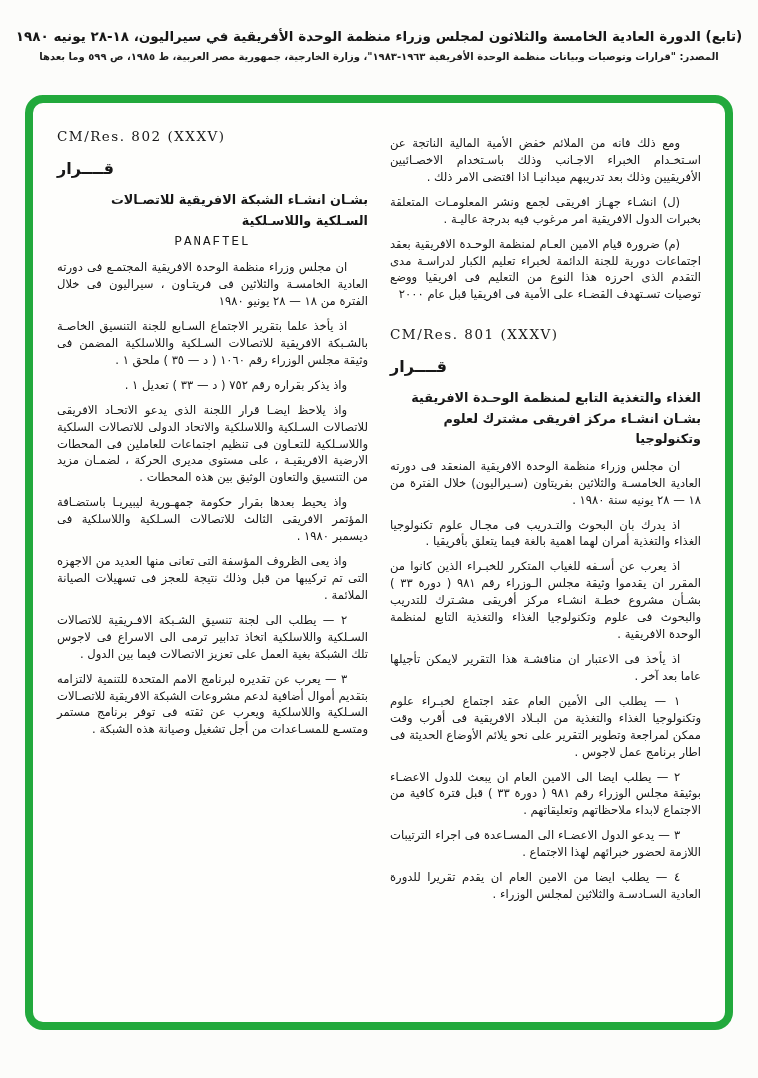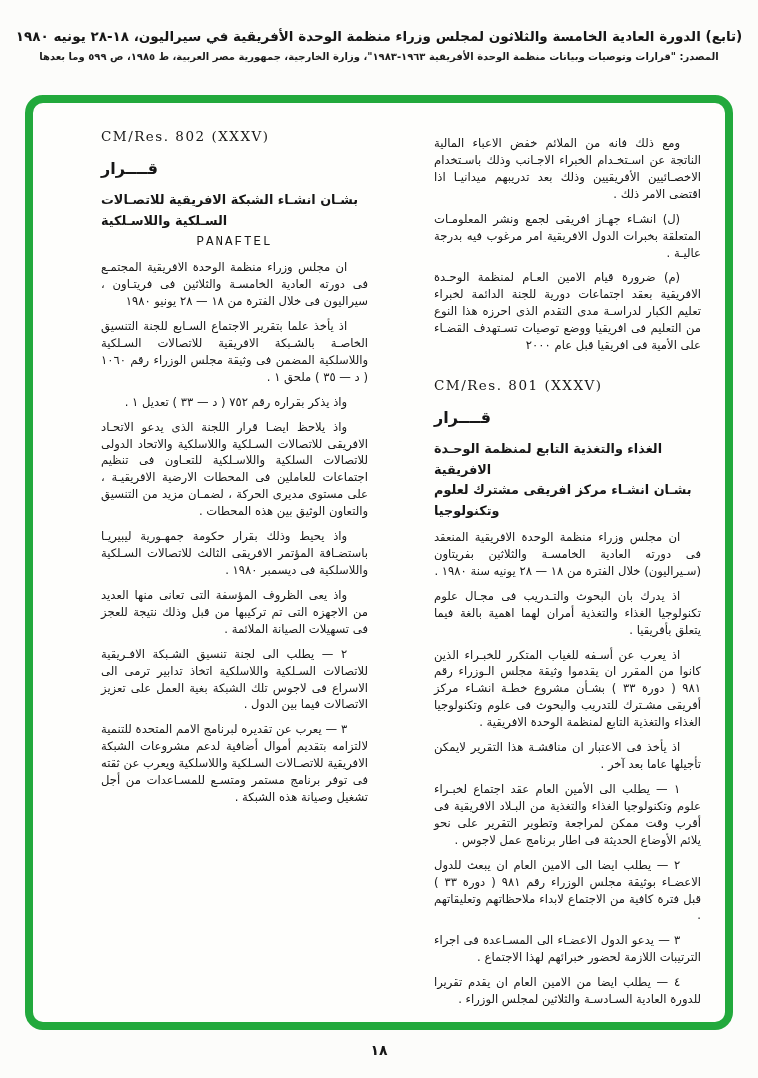--- a/index.html
+++ b/index.html
@@ -10,25 +10,25 @@
   .page{position:relative;width:758px;height:1078px;}
   .hdr{direction:rtl;text-align:center;padding-top:28px;}
   .hdr-line1{font-weight:bold;font-size:13.5px;letter-spacing:0;}
   .hdr-line2{font-weight:bold;font-size:10px;margin-top:7px;color:#1c1c1c;}
   .green-box{
     position:absolute;left:25px;top:95px;width:708px;height:935px;
     border:8px solid #22a93c;border-radius:18px;background:#fefefc;
     box-sizing:border-box;padding:24px 24px 10px 24px;overflow:hidden;
   }
   .columns{display:flex;direction:rtl;gap:22px;height:100%;}
-  .col{flex:1;min-width:0;direction:rtl;text-align:justify;font-size:11.6px;line-height:1.46;margin-left:44px;}
+  .col{flex:1;min-width:0;direction:rtl;text-align:justify;font-size:11.6px;line-height:1.46;}
   .doc-id{direction:ltr;text-align:left;font-family:"DejaVu Serif", serif;
     font-size:13.5px;letter-spacing:1.5px;font-weight:500;margin-bottom:10px;}
   .res-word{text-align:left;font-weight:bold;font-size:16px;margin:6px 0 10px 0;}
-  .res-sub{text-align:left;font-weight:bold;font-size:12.8px;line-height:1.6;}
+  .res-sub{text-align:right;font-weight:bold;font-size:12.8px;line-height:1.6;}
   .panaftel{direction:ltr;text-align:center;font-family:Liberation Mono, monospace;
     font-size:12.5px;letter-spacing:2px;margin:2px 0 8px 0;}
   .para{margin:8px 0;text-indent:1.8em;}
   .para b{font-weight:normal;}
   .res2-block{margin-top:22px;}
   .pagenum{position:absolute;left:0;right:0;top:1042px;text-align:center;
     font-weight:bold;font-size:14px;}
 </style>
 </head>
 <body>
@@ -37,21 +37,21 @@
 
   <div class="hdr">
     <div class="hdr-line1">(تابع) الدورة العادية الخامسة والثلاثون لمجلس وزراء منظمة الوحدة الأفريقية في سيراليون، ١٨-٢٨ يونيه ١٩٨٠</div>
     <div class="hdr-line2">المصدر: "قرارات وتوصيات وبيانات منظمة الوحدة الأفريقية ١٩٦٣-١٩٨٣"، وزارة الخارجية، جمهورية مصر العربية، ط ١٩٨٥، ص ٥٩٩ وما بعدها</div>
   </div>
 
   <div class="green-box">
     <div class="columns">
 
       <section class="col">
-        <p class="para"><span></span><b></b><span>ومع ذلك فانه من الملائم خفض الاعباء المالية الناتجة عن اسـتخـدام الخبراء الاجـانب وذلك باسـتخدام الاخصـائيين الأفريقيين وذلك بعد تدريبهم ميدانيـا اذا اقتضى الامر ذلك .</span></p>
+        <p class="para"><span></span><b></b><span>ومع ذلك فانه من الملائم خفض الأمية المالية الناتجة عن اسـتخـدام الخبراء الاجـانب وذلك باسـتخدام الاخصـائيين الأفريقيين وذلك بعد تدريبهم ميدانيـا اذا اقتضى الامر ذلك .</span></p>
         <p class="para"><span>(ل) </span><b></b><span>انشـاء جهـاز افريقى لجمع ونشر المعلومـات المتعلقة بخبرات الدول الافريقية امر مرغوب فيه بدرجة عاليـة .</span></p>
         <p class="para"><span>(م) </span><b></b><span>ضرورة قيام الامين العـام لمنظمة الوحـدة الافريقية بعقد اجتماعات دورية للجنة الدائمة لخبراء تعليم الكبار لدراسـة مدى التقدم الذى احرزه هذا النوع من التعليم فى افريقيا ووضع توصيات تسـتهدف القضـاء على الأمية فى افريقيا قبل عام ٢٠٠٠</span></p>
 
         <div class="res2-block">
           <div class="doc-id">CM/Res. 801 (XXXV)</div>
           <div class="res-word">قــــرار</div>
           <div class="res-sub">الغذاء والتغذية التابع لمنظمة الوحـدة الافريقية</div>
           <div class="res-sub">بشـان انشـاء مركز افريقى مشترك لعلوم وتكنولوجيا</div>
 
           <p class="para"><span></span><b></b><span>ان مجلس وزراء منظمة الوحدة الافريقية المنعقد فى دورته العادية الخامسـة والثلاثين بفريتاون (سـيراليون) خلال الفترة من ١٨ — ٢٨ يونيه سنة ١٩٨٠ .</span></p>
@@ -70,24 +70,23 @@
           <div class="doc-id">CM/Res. 802 (XXXV)</div>
           <div class="res-word">قــــرار</div>
           <div class="res-sub">بشـان انشـاء الشبكة الافريقية للاتصـالات</div>
           <div class="res-sub">السـلكية واللاسـلكية</div>
           <div class="panaftel">PANAFTEL</div>
 
           <p class="para"><span></span><b></b><span>ان مجلس وزراء منظمة الوحدة الافريقية المجتمـع فى دورته العادية الخامسـة والثلاثين فى فريتـاون ، سيراليون فى خلال الفترة من ١٨ — ٢٨ يونيو ١٩٨٠</span></p>
           <p class="para"><span></span><b>اذ يأخذ علما</b><span> بتقرير الاجتماع السـابع للجنة التنسيق الخاصـة بالشـبكة الافريقية للاتصالات السـلكية واللاسلكية المضمن فى وثيقة مجلس الوزراء رقم ١٠٦٠ ( د — ٣٥ ) ملحق ١ .</span></p>
           <p class="para"><span></span><b>واذ يذكر</b><span> بقراره رقم ٧٥٢ ( د — ٣٣ ) تعديل ١ .</span></p>
           <p class="para"><span></span><b>واذ يلاحظ</b><span> ايضـا قرار اللجنة الذى يدعو الاتحـاد الافريقى للاتصالات السـلكية واللاسلكية والاتحاد الدولى للاتصالات السلكية واللاسـلكية للتعـاون فى تنظيم اجتماعات للعاملين فى المحطات الارضية الافريقيـة ، على مستوى مديرى الحركة ، لضمـان مزيد من التنسيق والتعاون الوثيق بين هذه المحطات .</span></p>
-          <p class="para"><span></span><b>واذ يحيط وذلك</b><span> بقرار حكومة جمهـورية ليبيريـا باستضـافة المؤتمر الافريقى الثالث للاتصالات السـلكية واللاسلكية فى ديسمبر ١٩٨٠ .</span></p>
+          <p class="para"><span></span><b>واذ يحيط بعدها</b><span> بقرار حكومة جمهـورية ليبيريـا باستضـافة المؤتمر الافريقى الثالث للاتصالات السـلكية واللاسلكية فى ديسمبر ١٩٨٠ .</span></p>
           <p class="para"><span></span><b>واذ يعى</b><span> الظروف المؤسفة التى تعانى منها العديد من الاجهزه التى تم تركيبها من قبل وذلك نتيجة للعجز فى تسهيلات الصيانة الملائمة .</span></p>
           <p class="para"><span>٢ — </span><b>يطلب الى</b><span> لجنة تنسيق الشـبكة الافـريقية للاتصالات السـلكية واللاسلكية اتخاذ تدابير ترمى الى الاسراع فى لاجوس تلك الشبكة بغية العمل على تعزيز الاتصالات فيما بين الدول .</span></p>
           <p class="para"><span>٣ — </span><b>يعرب عن تقديره</b><span> لبرنامج الامم المتحدة للتنمية لالتزامه بتقديم أموال أضافية لدعم مشروعات الشبكة الافريقية للاتصـالات السـلكية واللاسلكية ويعرب عن ثقته فى توفر برنامج مستمر ومتسـع للمسـاعدات من أجل تشغيل وصيانة هذه الشبكة .</span></p>
         </div>
       </section>
 
     </div>
   </div>
 
-  <div class="pagenum">١٨</div>
 </div>
 
 </body></html>

